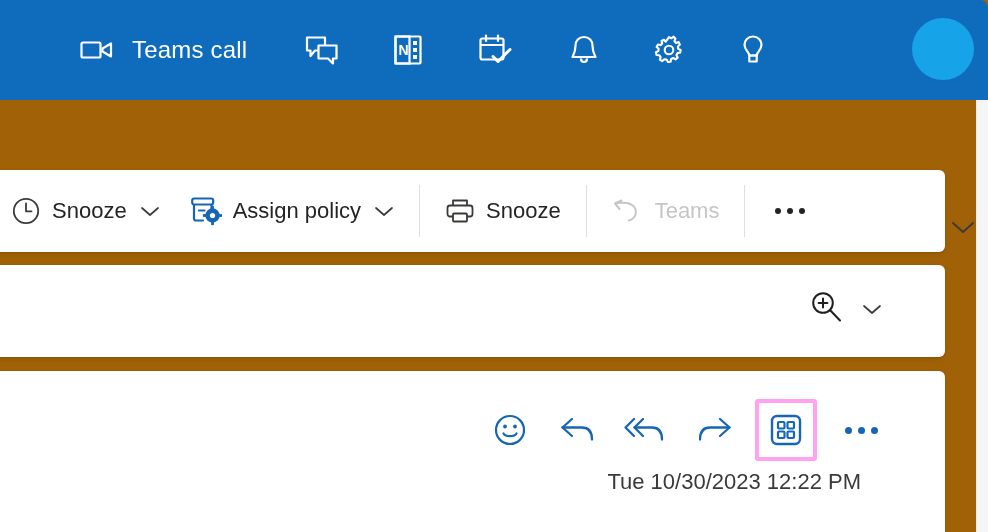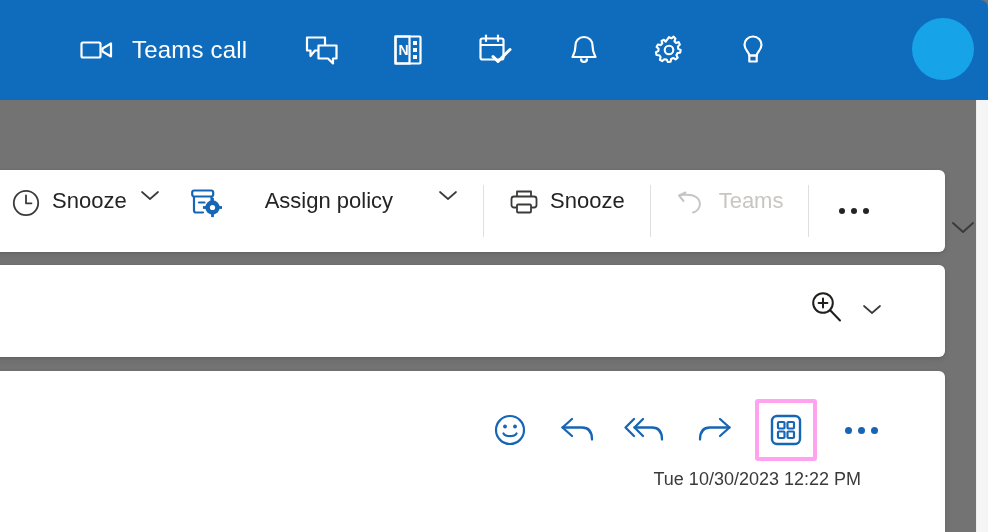--- a/index.html
+++ b/index.html
@@ -2,21 +2,21 @@
 <html><head>
 <meta charset="utf-8">
 <style>
   * { box-sizing: border-box; margin: 0; padding: 0; }
   html, body {
     width: 988px; height: 532px;
     overflow: hidden;
     background: #f5f5f5;
     font-family: "Liberation Sans", sans-serif;
   }
-  #root { position: relative; width: 988px; height: 532px; background: #737373; }
+  #root { position: relative; width: 988px; height: 532px; background: #a16207; }
 
   
   .header {
     position: absolute; left: 0; top: 0; width: 988px; height: 100px;
     background: #0f6cbd;
     border-top-right-radius: 8px;
     display: flex; align-items: center;
   }
   .hdr-item {
     display: flex; align-items: center;
@@ -52,21 +52,21 @@
   #toolbar-card { left: -60px; top: 170px; width: 1005px; height: 82px; }
   #reading-card { left: -60px; top: 265px; width: 1005px; height: 92px; }
   #message-card { left: -60px; top: 371px; width: 1005px; height: 185px; }
 
   
   .toolbar-row {
     display: flex; align-items: center; height: 82px;
     padding-left: 62px;
   }
   .tb-btn {
-    display: flex; align-items: flex-start;
+    display: flex; align-items: center;
     height: 46px; padding: 0 9px;
     border-radius: 4px; cursor: pointer;
   }
   .tb-btn .ticon { display:flex; align-items:center; justify-content:center; margin-right: 11px; }
   .tb-btn .tlabel {
     font-size: 22px; color: #242424; font-weight: 400; white-space: nowrap;
   }
   .tb-btn.disabled .tlabel { color: #c8c6c4; }
   .chev { margin-left: 13px; display:flex; align-items:center; }
   .tb-sep {
@@ -100,21 +100,21 @@
   .act.highlighted {
     border: 4px solid #ffa3f0;
     width: 62px; height: 62px;
     border-radius: 3px;
     background: #ffffff;
   }
   .act.dots { gap: 6px; width: 56px; }
   .act.dots i { width: 7px; height: 7px; border-radius: 50%; background: #1766b5; display:block; }
   .msg-date {
     position: absolute; right: 84px; top: 98px;
-    font-size: 18px; color: #3b3a39; white-space: nowrap;
+    font-size: 22px; color: #3b3a39; white-space: nowrap;
   }
 
   
   .scroll-track {
     position: absolute; right: 0; top: 100px; width: 12px; height: 432px;
     background: #f5f5f5; border-left: 1px solid #ededed;
   }
 </style>
 </head>
 <body>
@@ -210,21 +210,21 @@
           </svg>
         </span>
         <span class="tlabel">Snooze</span>
         <span class="chev">
           <svg width="20" height="14" viewBox="0 0 20 14">
             <path d="M2 4 L10 11 L18 4" fill="none" stroke="#3b3a39" stroke-width="1.7" stroke-linecap="round" stroke-linejoin="round"></path>
           </svg>
         </span>
       </div>
 
-      <div class="tb-btn" style="margin-left:12px;gap:32px;">
+      <div class="tb-btn" style="margin-left:12px;">
         <span class="ticon">
           <svg width="32" height="30" viewBox="0 0 32 30">
             <rect x="2.2" y="2.5" width="21" height="6" rx="2" fill="none" stroke="#1766b5" stroke-width="2.2"></rect>
             <path d="M4 9.5 V22.5 a2 2 0 0 0 2 2 H13" fill="none" stroke="#1766b5" stroke-width="2.2" stroke-linecap="round"></path>
             <path d="M21.5 9.5 V13" fill="none" stroke="#1766b5" stroke-width="2.2" stroke-linecap="round"></path>
             <path d="M9 14.5 H14.5" fill="none" stroke="#1766b5" stroke-width="2.2" stroke-linecap="round"></path>
             <g transform="translate(22.5,19.5)">
               <circle cx="0" cy="0" r="7.2" fill="#1766b5"></circle>
               <circle cx="0" cy="0" r="2.6" fill="#ffffff"></circle>
               <g fill="#1766b5">

